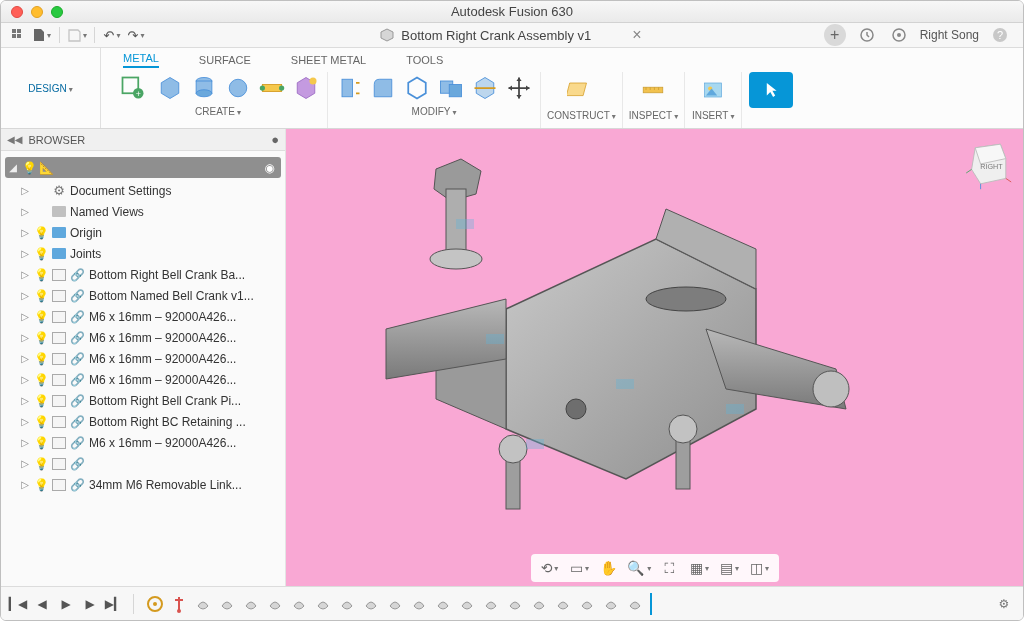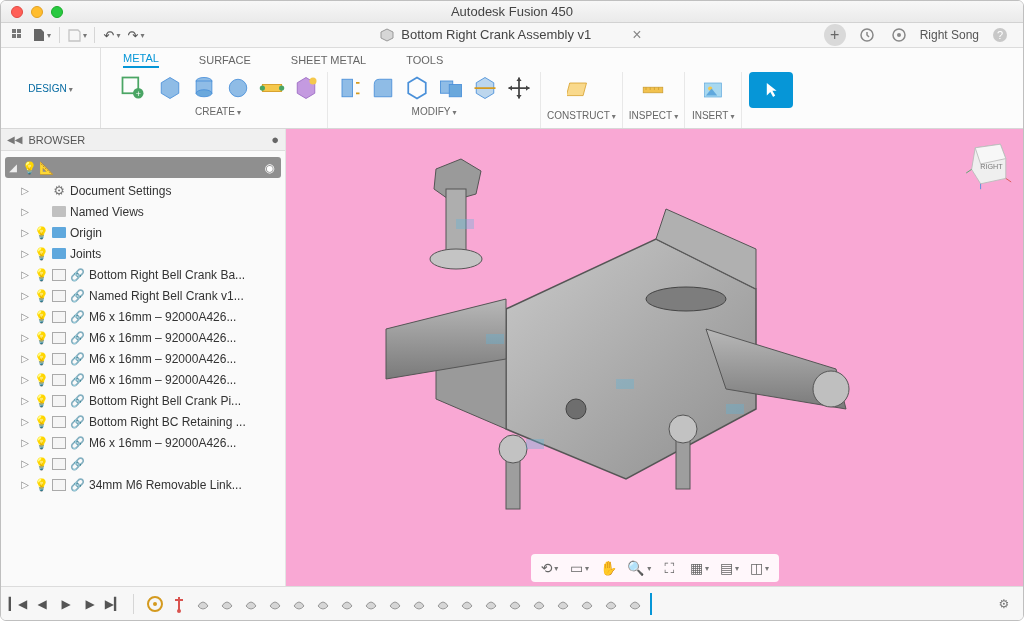--- a/index.html
+++ b/index.html
@@ -14,21 +14,21 @@
   .tl.yellow { background:#ffbd2e; border:1px solid #e1a123; }
   .tl.green { background:#28c940; border:1px solid #1aab2b; }
   .titlebar .title { position:absolute; left:0; right:0; text-align:center; font-size:13px; color:#444; }
 
   
   .qat { height: 25px; background:#f7f7f7; border-bottom:1px solid #dcdcdc; display:flex; align-items:center; padding:0 6px; gap:2px; }
   .qat .q { width:22px; height:20px; display:flex; align-items:center; justify-content:center; color:#555; font-size:13px; border-radius:3px; }
   .qat .q.dis { color:#bcbcbc; }
   .qat .divider { width:1px; height:16px; background:#d6d6d6; margin:0 4px; }
   .doc-tab { flex:1; display:flex; justify-content:center; align-items:center; position:relative; }
-  .doc-tab-inner { display:flex; align-items:flex-start; gap:6px; font-size:13px; color:#444; }
+  .doc-tab-inner { display:flex; align-items:center; gap:6px; font-size:13px; color:#444; }
   .doc-tab .close { position:absolute; right:180px; color:#888; }
   .qat-right { display:flex; align-items:center; gap:10px; padding-right:6px; }
   .qat-right .ic { width:22px; height:22px; display:flex; align-items:center; justify-content:center; color:#777; border-radius:50%; }
   .qat-right .plus { background:#d9d9d9; color:#666; font-size:16px; width:22px; height:22px; }
   .qat-right .user { font-size:12px; color:#555; }
 
   
   .ribbon { background:#fcfcfc; border-bottom:1px solid #d7d7d7; display:flex; }
   .design-panel { width:100px; display:flex; align-items:center; justify-content:center; border-right:1px solid #e0e0e0; }
   .design-btn { font-size:10px; color:#0369a1; padding:6px 8px; }
@@ -94,21 +94,21 @@
 <body>
 
 <div class="window">
 
   <div class="titlebar">
     <div class="traffic">
       <div class="tl red"></div>
       <div class="tl yellow"></div>
       <div class="tl green"></div>
     </div>
-    <div class="title">Autodesk Fusion 450</div>
+    <div class="title">Autodesk Fusion 630</div>
   </div>
 
   <div class="qat">
     <div class="q">
       <svg width="14" height="14">
           <rect x="1" y="1" width="4" height="4" fill="#777"></rect>
           <rect x="6" y="1" width="4" height="4" fill="#777"></rect>
           <rect x="1" y="6" width="4" height="4" fill="#777"></rect>
           <rect x="6" y="6" width="4" height="4" fill="#777"></rect>
         </svg>
@@ -367,21 +367,21 @@
             <span class="ic link-ic">🔗</span>
             <span class="label">Bottom Right Bell Crank Ba...</span>
           </div>
           <div class="tree-row component">
             <span class="tw">▷</span>
             <span class="bulb">💡</span>
             <span class="ic">
               <span class="comp-ic"></span>
             </span>
             <span class="ic link-ic">🔗</span>
-            <span class="label">Named Right Bell Crank v1...</span>
+            <span class="label">Bottom Named Bell Crank v1...</span>
           </div>
           <div class="tree-row component">
             <span class="tw">▷</span>
             <span class="bulb">💡</span>
             <span class="ic">
               <span class="comp-ic"></span>
             </span>
             <span class="ic link-ic">🔗</span>
             <span class="label">M6 x 16mm – 92000A426...</span>
           </div>

